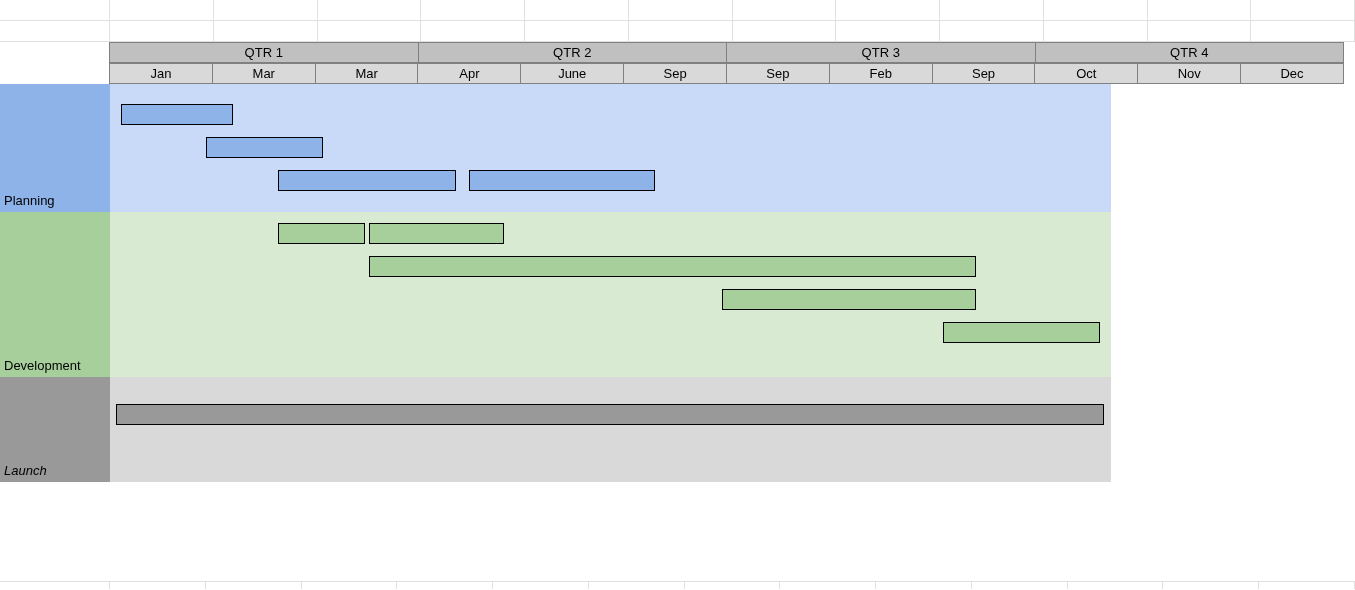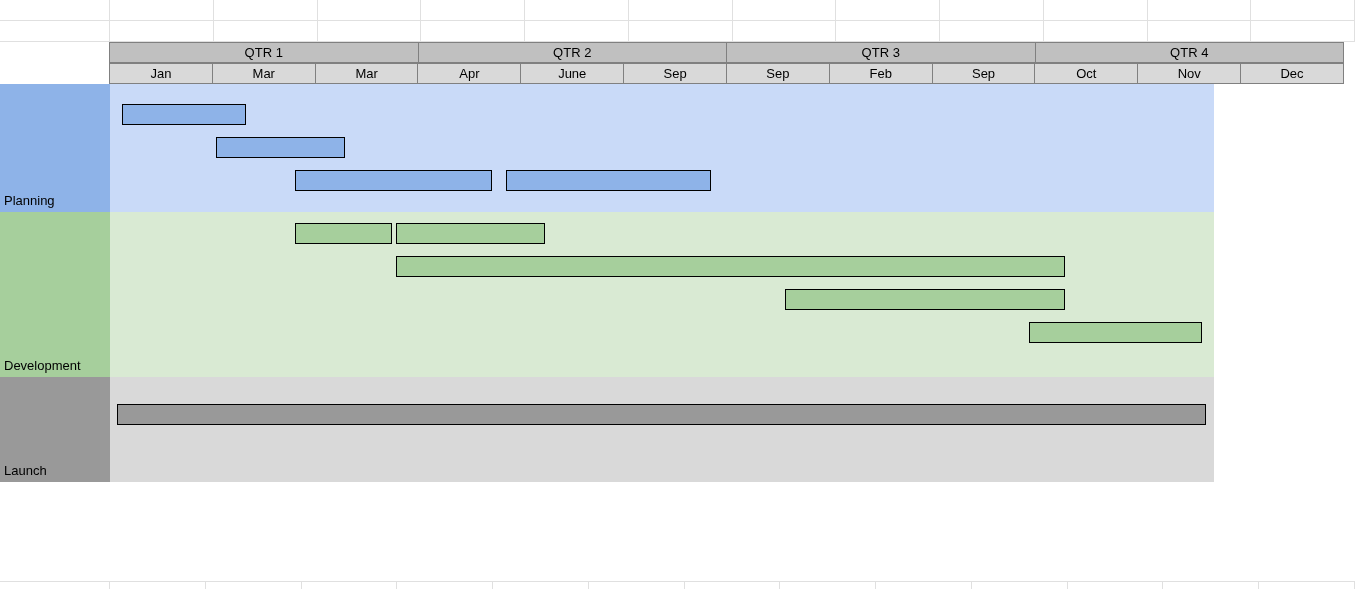--- a/index.html
+++ b/index.html
@@ -44,21 +44,21 @@
     line-height: 20px;
     border: 1px solid #808080;
     margin-left: -1px;
   }
   .hdr-qtr .hdr-cell { background: #c0c0c0; }
   .hdr-mon .hdr-cell { background: #d9d9d9; }
   .rows-area {
     position: absolute;
     left: 0;
     top: 84px;
-    width: 1214px;
+    width: 1111px;
   }
   .gantt-row {
     display: flex;
     width: 100%;
     position: relative;
   }
   .row-label {
     width: 110px;
     flex: 0 0 110px;
     display: flex;
@@ -175,21 +175,21 @@
       <div class="gantt-row row-development" style="height: 165px;">
         <div class="row-label">Development</div>
         <div class="row-body">
           <div class="bar" style="left: 16.8%; width: 8.7%; top: 11px;"></div>
           <div class="bar" style="left: 25.9%; width: 13.5%; top: 11px;"></div>
           <div class="bar" style="left: 25.9%; width: 60.6%; top: 44px;"></div>
           <div class="bar" style="left: 61.1%; width: 25.4%; top: 77px;"></div>
           <div class="bar" style="left: 83.2%; width: 15.7%; top: 110px;"></div>
         </div>
       </div>
-      <div class="gantt-row row-launch" style="height: 105px;">
+      <div class="gantt-row row-launch" style="height: 105px; font-style: italic;">
         <div class="row-label">Launch</div>
         <div class="row-body">
           <div class="bar" style="left: 0.6%; width: 98.7%; top: 27px;"></div>
         </div>
       </div>
     </div>
 
   <div class="bottom-grid" id="bottom-grid" style="top: 581px;">
       <div class="bcell" style="flex: 0 0 110px;"></div>
       <div class="bcell" style="flex: 1 1 0px;"></div>

